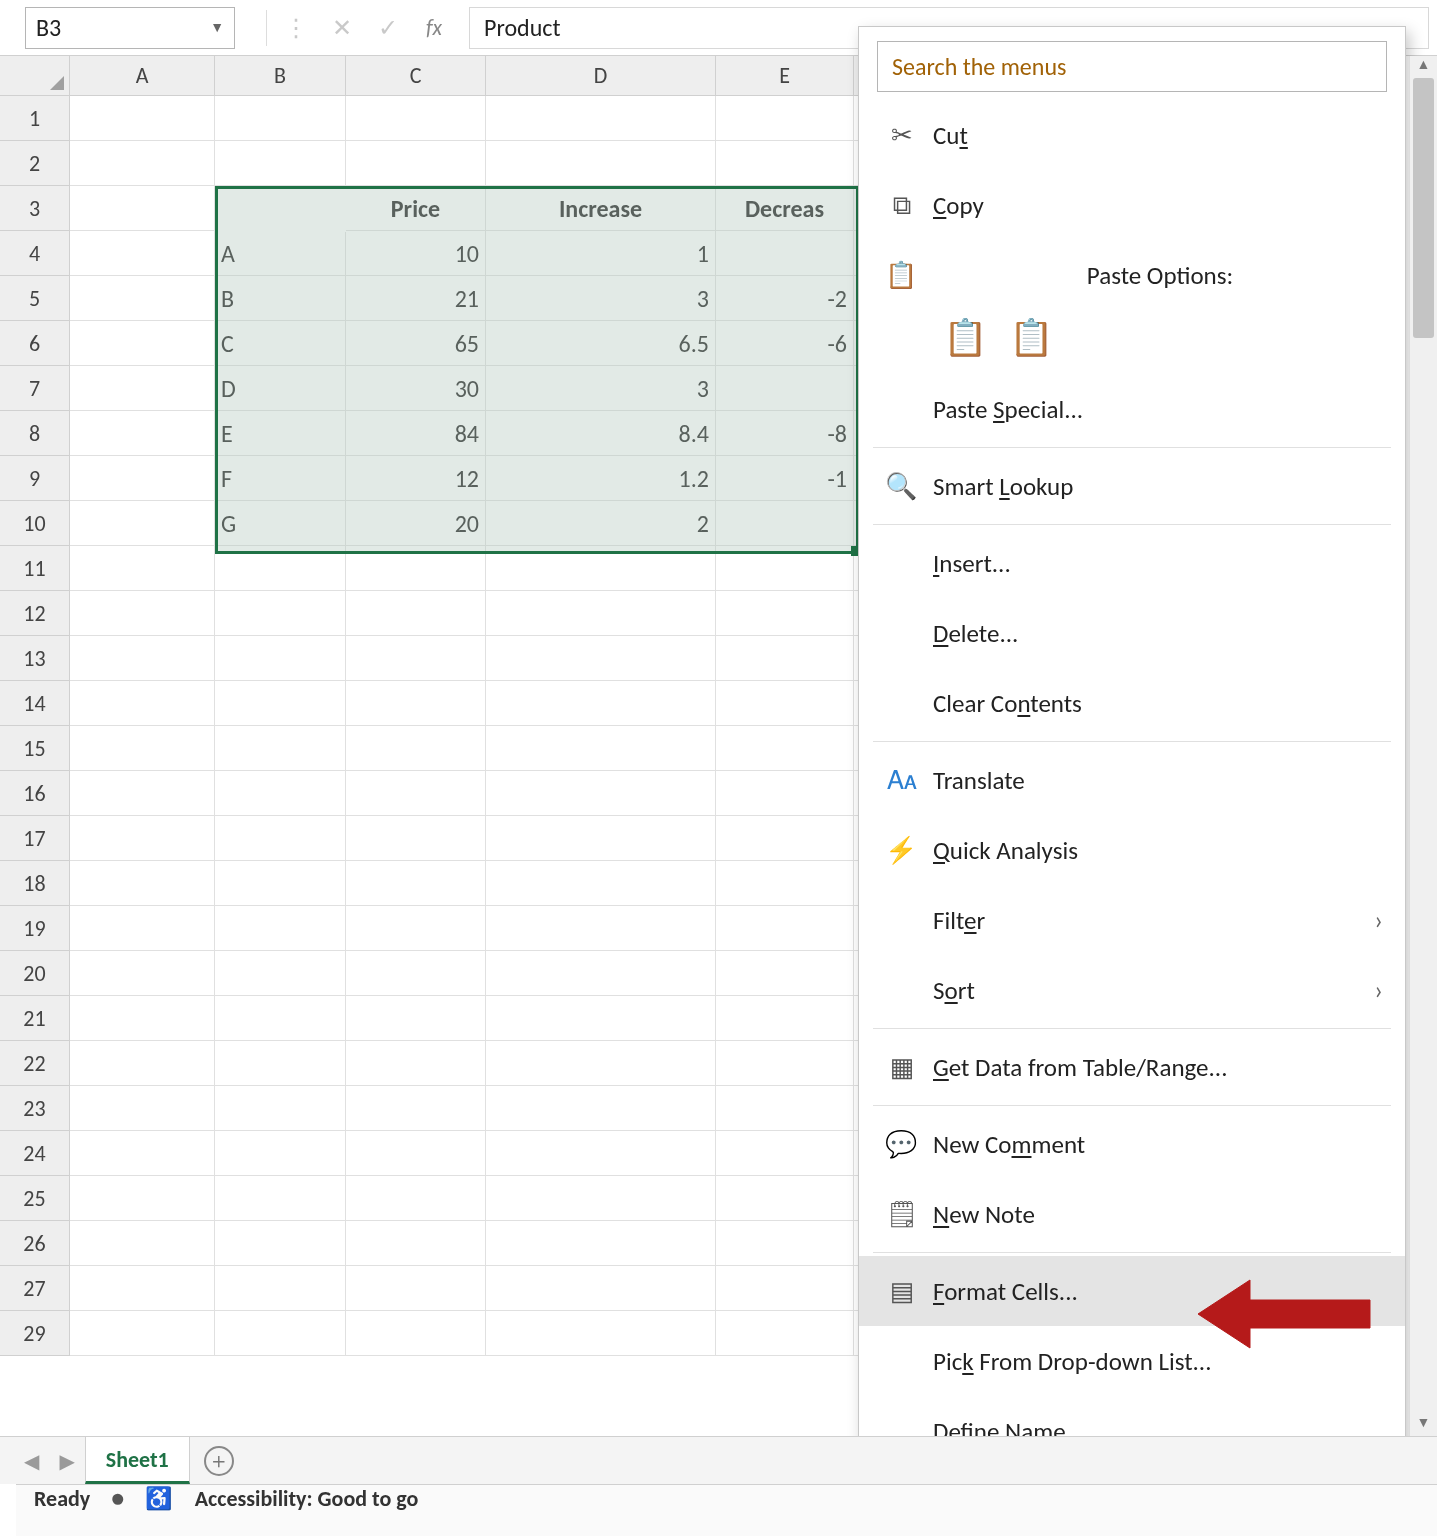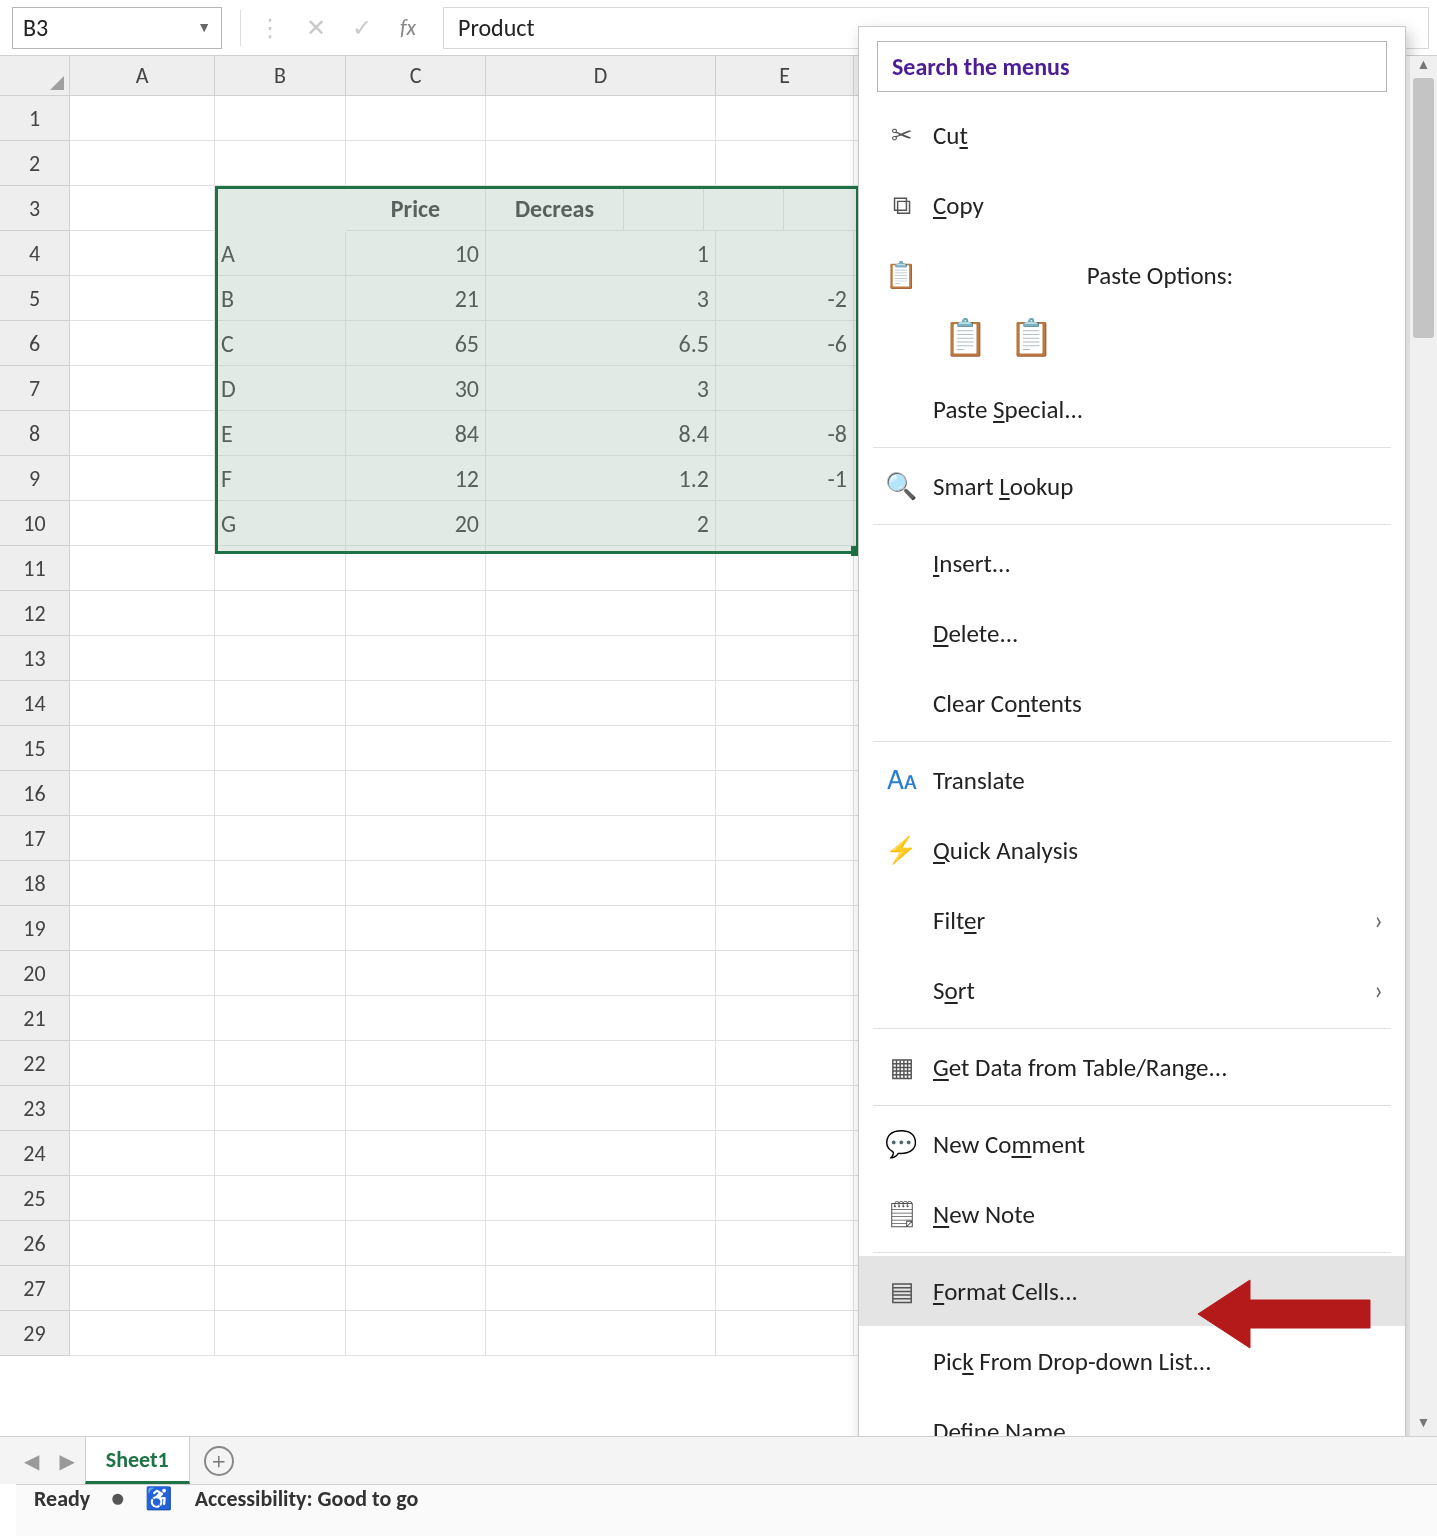--- a/index.html
+++ b/index.html
@@ -1,20 +1,20 @@
 <!DOCTYPE html>
 <html><head>
 <meta charset="utf-8">
 <style>
 * { box-sizing: border-box; margin: 0; padding: 0; font-family: "Segoe UI", Calibri, Arial, sans-serif; }
 body { background: #fff; width: 1437px; height: 1536px; overflow: hidden; position: relative; font-size: 22px; color: #222; }
 
 
 .fbar { display:flex; align-items:center; height:56px; border-bottom:1px solid #d0d0d0; }
-.namebox { width:210px; height:42px; border:1px solid #b5b5b5; margin:6px 12px; display:flex; align-items:center; padding:0 10px; font-size:24px; background:#fff; }
+.namebox { width:210px; height:42px; border:1px solid #b5b5b5; margin:6px 25px; display:flex; align-items:center; padding:0 10px; font-size:24px; background:#fff; }
 .namebox .dd { margin-left:auto; font-size:14px; color:#666; }
 .fbar .sep { width:1px; height:36px; background:#ddd; margin:0 6px; }
 .fbar .btn { width:46px; height:46px; display:flex; align-items:center; justify-content:center; color:#888; font-size:24px; }
 .fbar .btn.disabled { opacity:.45; }
 .fbar .fx { font-style:italic; color:#888; font-size:22px; }
 .formula-input { flex:1; height:42px; border:1px solid #d8d8d8; margin:6px 8px 6px 12px; padding:0 14px; font-size:24px; display:flex; align-items:center; }
 
 
 .grid { position:relative; }
 .colheads { display:flex; height:40px; }
@@ -31,21 +31,21 @@
 .sel { position:absolute; left:215px; top:130px; width:644px; height:368px; border:3px solid #1f7246; background:rgba(180,200,190,.38); pointer-events:none; }
 .sel .handle { position:absolute; right:-5px; bottom:-5px; width:10px; height:10px; background:#1f7246; }
 .activecell { position:absolute; left:218px; top:133px; width:128px; height:43px; background:#fff; pointer-events:none; }
 
 
 .cA{width:145px;} .cB{width:131px;} .cC{width:140px;} .cD{width:230px;} .cE{width:138px;}
 .cF{width:80px;} .cG{width:80px;} .cH{width:80px;} .cI{width:250px;}
 
 
 .ctxmenu { position:absolute; left:858px; top:26px; width:548px; background:#fff; border:1px solid #c8c8c8; box-shadow:4px 6px 14px rgba(0,0,0,.22); padding:8px 0 4px; }
-.ctxmenu .search { margin:6px 18px 8px; border:1px solid #b5b5b5; padding:10px 14px; color:#4c1d95; font-size:24px;font-weight:bold; }
+.ctxmenu .search { margin:6px 18px 8px; border:1px solid #b5b5b5; padding:10px 14px; color:#a16207; font-size:24px; }
 .ctxmenu .mi { display:flex; align-items:center; height:70px; padding:0 18px; font-size:25px; position:relative; }
 .ctxmenu .mi.hl { background:#e4e4e4; }
 .ctxmenu .mi .icon { width:50px; display:flex; justify-content:center; font-size:26px; color:#555; }
 .ctxmenu .mi .label { flex:1; padding-left:6px; }
 .ctxmenu .mi .sub { margin-right:4px; color:#666; font-size:26px; }
 .ctxmenu .mi.bold .label { font-weight:400; }
 .ctxmenu .div { height:1px; background:#e0e0e0; margin:3px 14px; }
 .ctxmenu .pasteicons { display:flex; gap:22px; padding:6px 0 14px 84px; }
 .ctxmenu .pasteicons span { font-size:36px; color:#d47b1f; }
 .under { text-decoration:underline; text-decoration-thickness:1.5px; text-underline-offset:3px; }
@@ -125,20 +125,21 @@
         <div class="cell cF"></div>
         <div class="cell cG"></div>
         <div class="cell cH"></div>
         <div class="cell cI"></div>
       </div>
       <div class="row">
         <div class="rowh">3</div>
         <div class="cell cA"></div>
         <div class="cell cB bold">Product</div>
         <div class="cell cC bold">Price</div>
+        <div class="cell cD bold">Increase</div>
         <div class="cell cE bold">Decreas</div>
         <div class="cell cF"></div>
         <div class="cell cG"></div>
         <div class="cell cH"></div>
         <div class="cell cI"></div>
       </div>
       <div class="row">
         <div class="rowh">4</div>
         <div class="cell cA"></div>
         <div class="cell cB">A</div>

